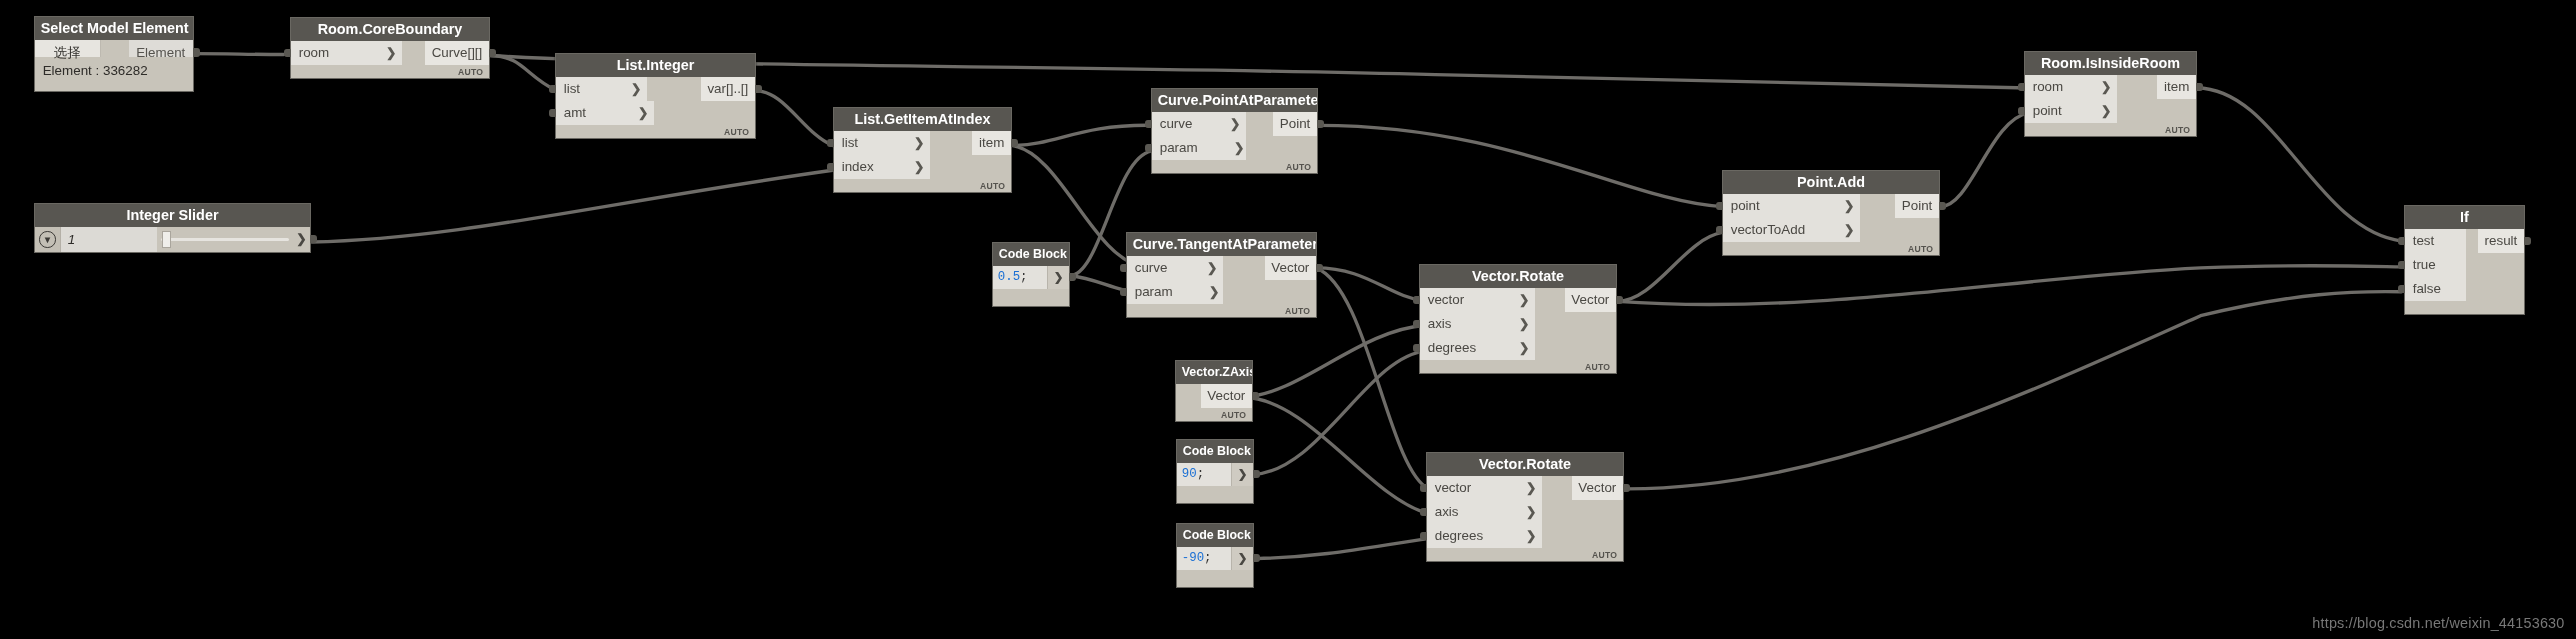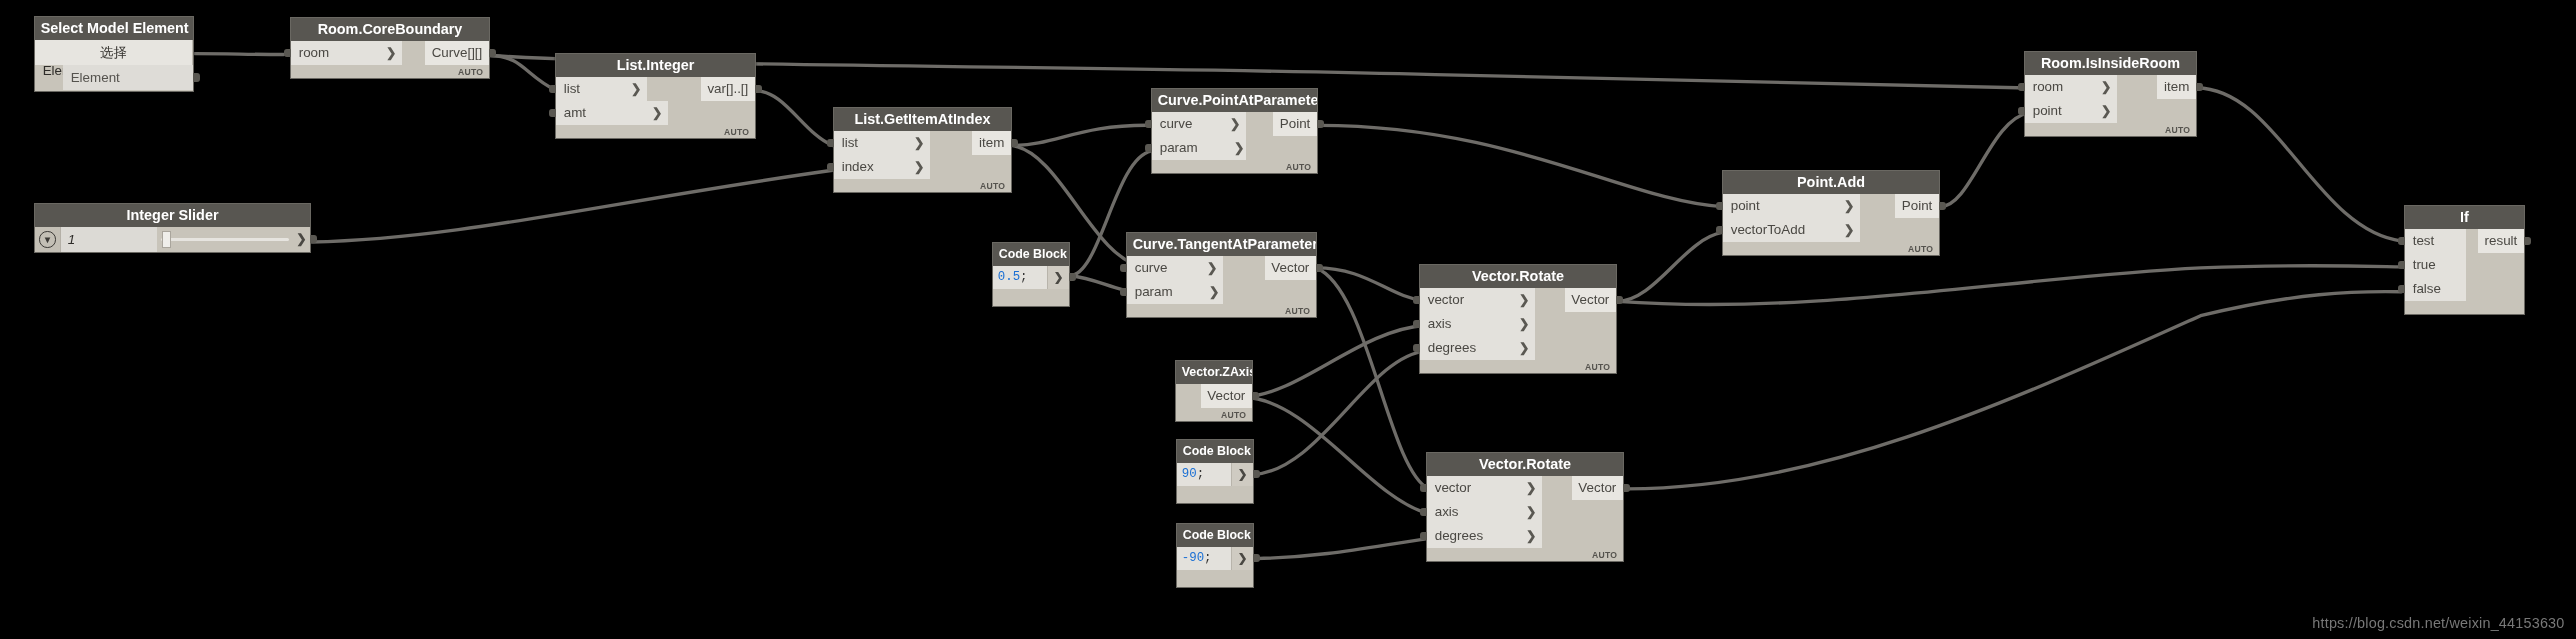--- a/index.html
+++ b/index.html
@@ -113,21 +113,20 @@
     border-radius: 2.9px 0 0 2.9px;
   }
   .nub.right {
     right: -6.7px;
     border-radius: 0 2.9px 2.9px 0;
   }
   
   .sme-row {
     display: flex;
     height: 17px;
-    flex-direction: column;
   }
   .sme-btn {
     background: #e7e5e0;
     color: #33312d;
     font-size: 13.4px;
     line-height: 25px;
     text-align: center;
     flex: 1 1 auto;
     border-right: 1px solid #bdb9b0;
   }
@@ -353,21 +352,21 @@
           <span class="caret">❯</span>
           <span class="nub left" style="top:7.7px;"></span>
         </div>
         <div class="spacer"></div>
         <div class="out-port">
           <span>var[]..[]</span>
           <span class="nub right" style="top:7.7px;"></span>
         </div>
       </div>
       <div class="port-row">
-        <div class="in-port" style="width:112px;">
+        <div class="in-port" style="width:98px;">
           <span>amt</span>
           <span class="caret">❯</span>
           <span class="nub left" style="top:7.7px;"></span>
         </div>
       </div>
       <div class="node-foot">
         <span class="auto-label">AUTO</span>
       </div>
     </div>
   </div>

